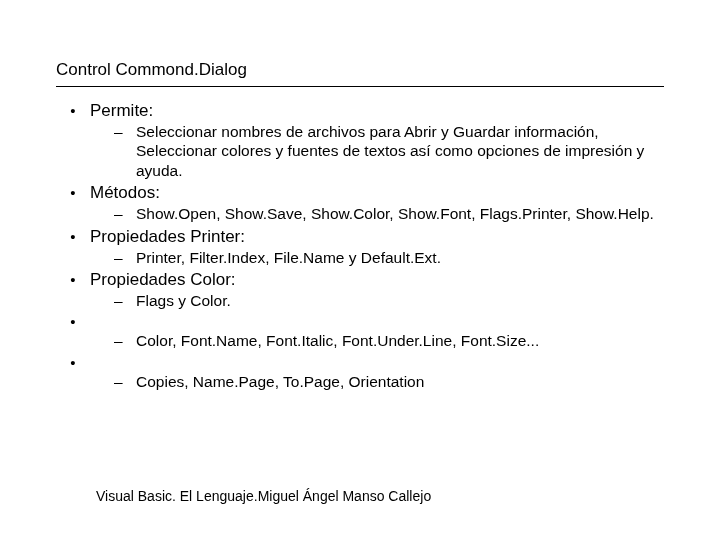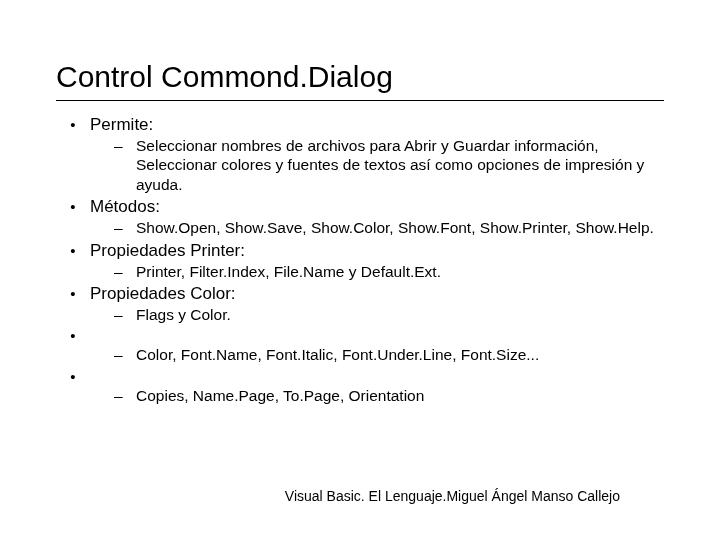--- a/index.html
+++ b/index.html
@@ -4,21 +4,21 @@
 <style>
   * { box-sizing: border-box; margin: 0; padding: 0; }
   html, body { width: 720px; height: 540px; background: #fff; }
   body {
     font-family: "Comic Sans MS", "Comic Sans", cursive, sans-serif;
     color: #000;
     padding: 60px 56px 0 56px;
     position: relative;
   }
   .title {
-    font-size: 30px;
+    font-size: 17px;
     font-weight: normal;
     padding-bottom: 6px;
     border-bottom: 1px solid #000;
     margin-bottom: 14px;
   }
   ul.outer {
     list-style: none;
     padding-left: 0;
   }
   ul.outer > li {
@@ -53,21 +53,21 @@
     width: 22px;
     flex: 0 0 22px;
     text-align: left;
   }
   .desc { flex: 1; }
   .footer {
     position: absolute;
     left: 0; right: 4px;
     bottom: 36px;
     display: flex;
-    justify-content: flex-end;
+    justify-content: flex-start;
     padding: 0 96px 0 96px;
     font-size: 14px;
   }
 </style>
 </head>
 <body>
 
 <div class="title">Control Commond.Dialog</div>
 
 <ul class="outer">
@@ -85,21 +85,21 @@
   </li>
 
   <li>
     <div class="row1">
       <span class="bullet1">•</span>
       <span class="lbl1">Métodos:</span>
     </div>
     <ul class="inner">
       <li class="row2">
         <span class="bullet2">–</span>
-        <span class="desc">Show.Open, Show.Save, Show.Color, Show.Font, Show.Printer, Show.Help.</span>
+        <span class="desc">Show.Open, Show.Save, Show.Color, Show.Font, Flags.Printer, Show.Help.</span>
       </li>
     </ul>
   </li>
 
   <li>
     <div class="row1">
       <span class="bullet1">•</span>
       <span class="lbl1">Propiedades Printer:</span>
     </div>
     <ul class="inner">

